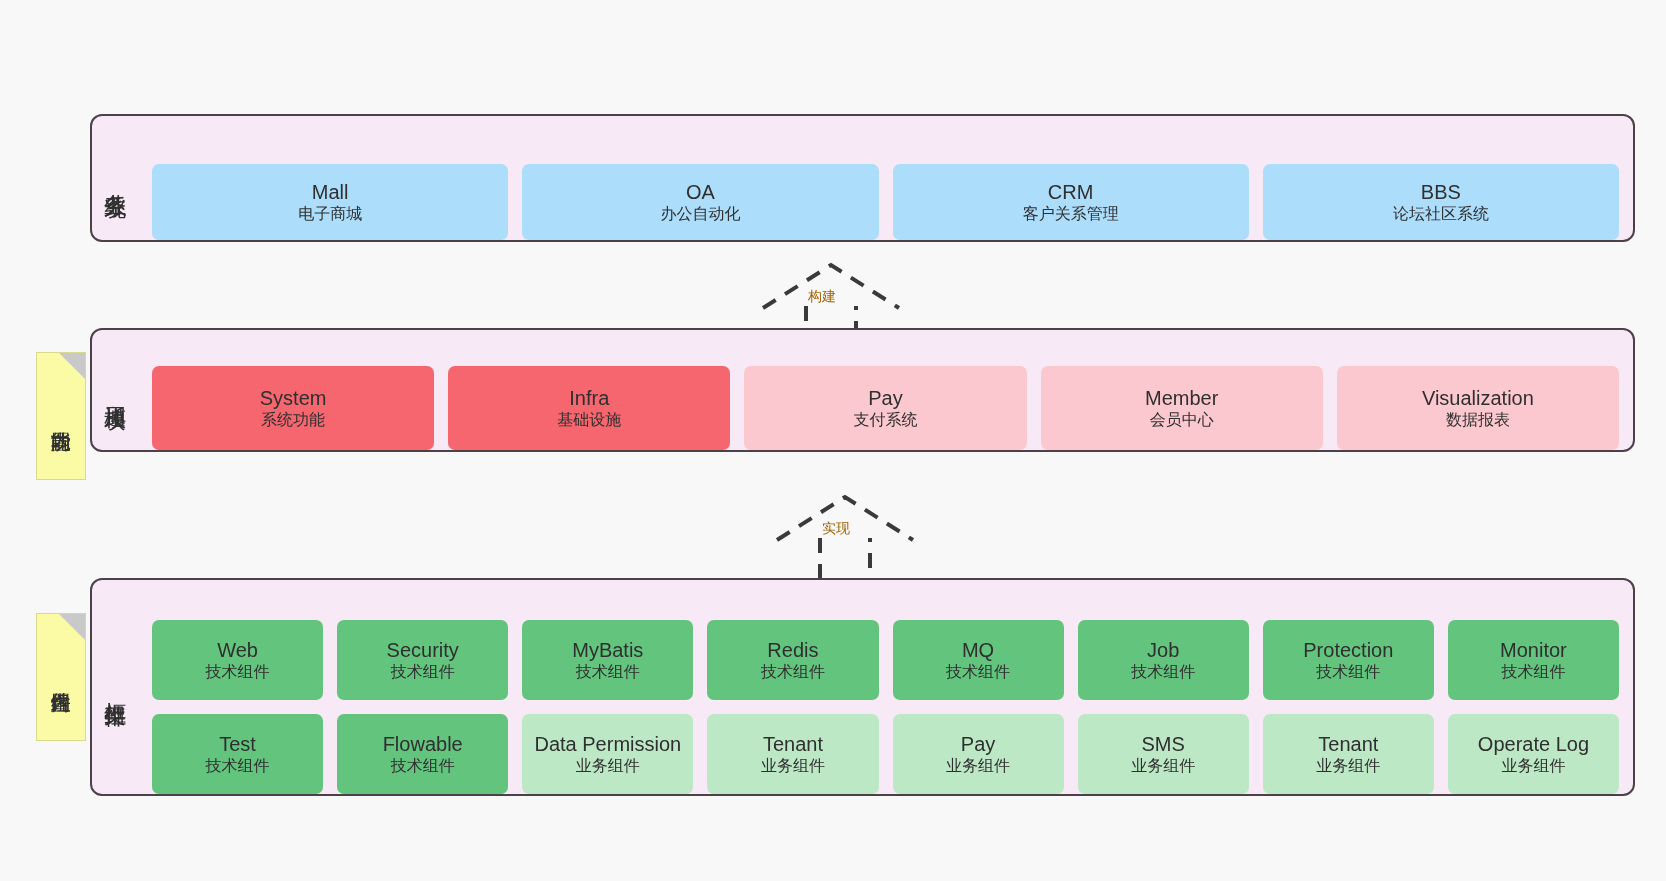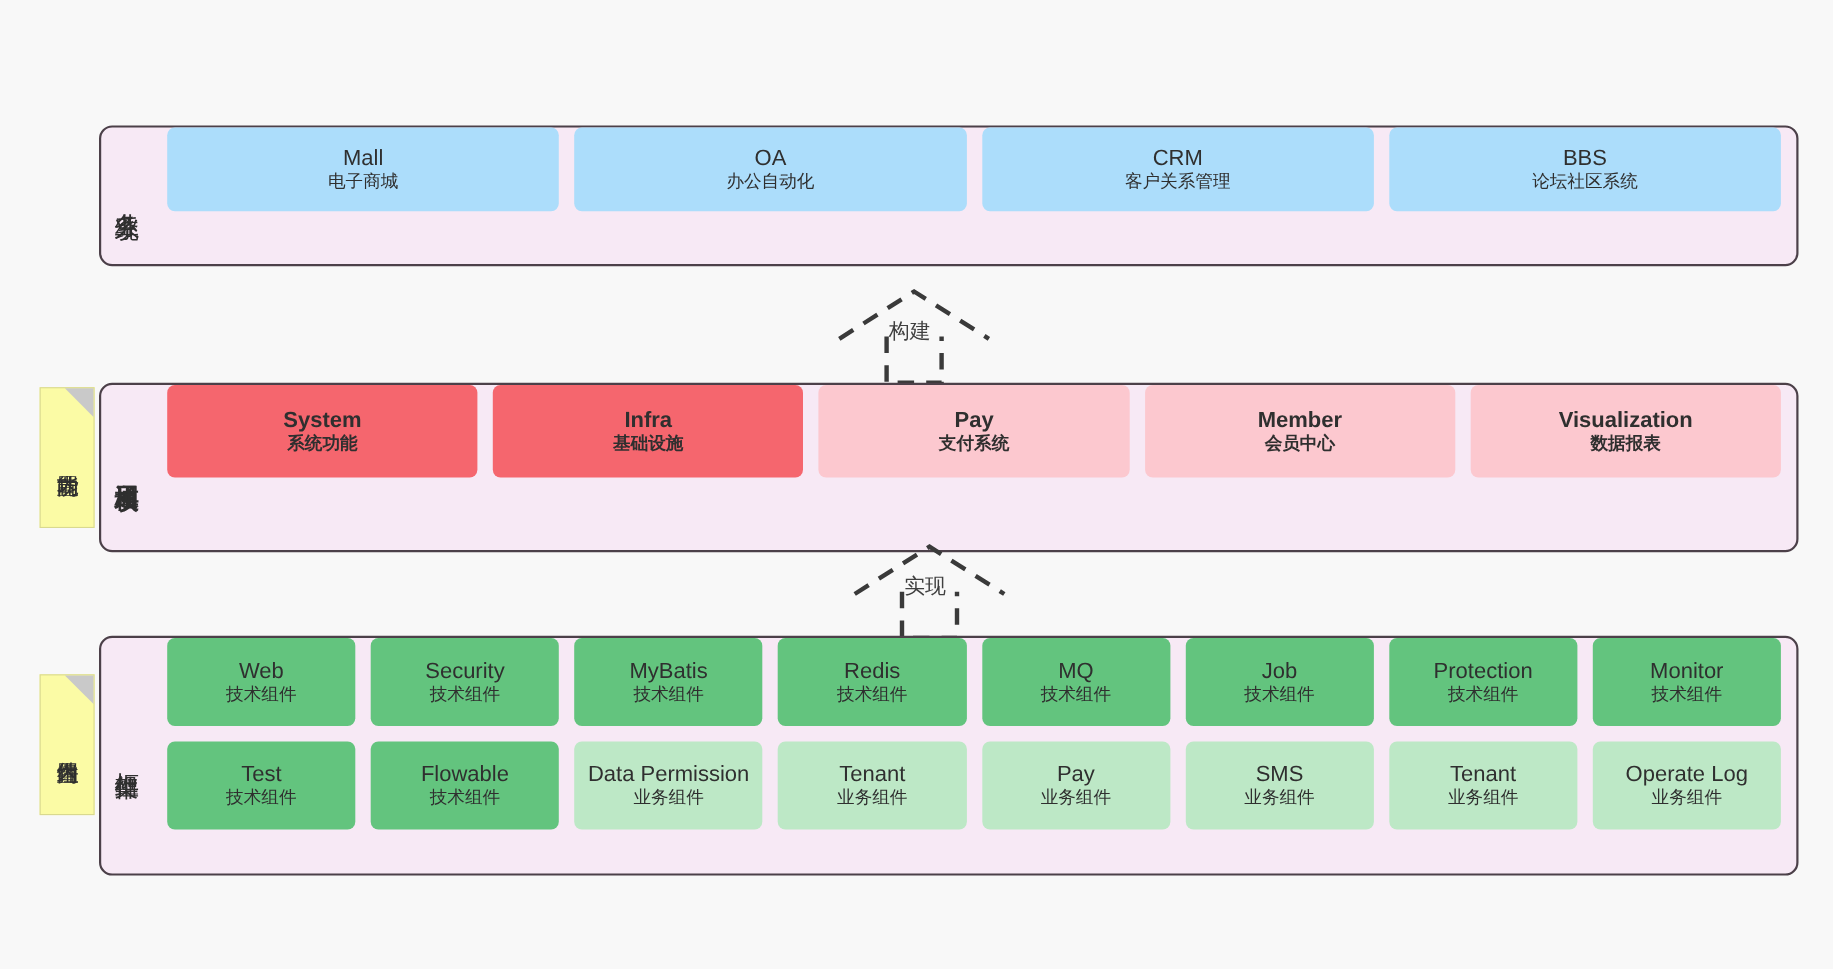--- a/index.html
+++ b/index.html
@@ -45,21 +45,21 @@
     color: #2f2f2f;
     writing-mode: vertical-rl;
     text-orientation: upright;
     white-space: nowrap;
     padding: 0 2px;
   }
   .layer-body {
     flex: 1 1 auto;
     display: flex;
     flex-direction: column;
-    justify-content: flex-start;
+    justify-content: flex-end;
     gap: 14px;
     padding: 0 14px;
   }
   .row {
     display: flex;
     flex-direction: row;
     gap: 14px;
   }
 
   
@@ -120,22 +120,22 @@
     border-left: 26px solid transparent;
   }
 
   
   .arrow {
     position: absolute;
   }
   .arrow svg { display: block; }
   .arrow-label {
     position: absolute;
-    font-size: 19px;
-    color: #404040;
+    font-size: 14px;
+    color: #a16207;
     background: transparent;
     white-space: nowrap;
   }
 </style>
 </head>
 <body>
 
 <div id="canvas">
 
   <div class="layer layer-biz" style="left:90px; top:114px; width:1545px; height:128px;">
@@ -177,21 +177,21 @@
       <polyline points="48,48 48,90 98,90 98,48" fill="none" stroke="#3a3a3a" stroke-width="4" stroke-dasharray="15,11" stroke-linecap="butt"></polyline>
     </svg>
     <span class="arrow-label" style="left:50px; top:30px;">构建</span>
   </div>
 
   <div class="note" style="left:36px; top:352px; width:50px; height:128px;">
     <span class="fold"></span>
     <span>内置功能</span>
   </div>
 
-  <div class="layer layer-mod" style="left:90px; top:348px; width:1545px; height:154px;font-weight:bold;">
+  <div class="layer layer-mod" style="left:90px; top:328px; width:1545px; height:124px;">
     <div class="layer-title">通用模块</div>
     <div class="layer-body">
       <div class="row">
 
         <div class="card c-red">
           <div class="title">System</div>
           <div class="sub">系统功能</div>
         </div>
 
         <div class="card c-red">

